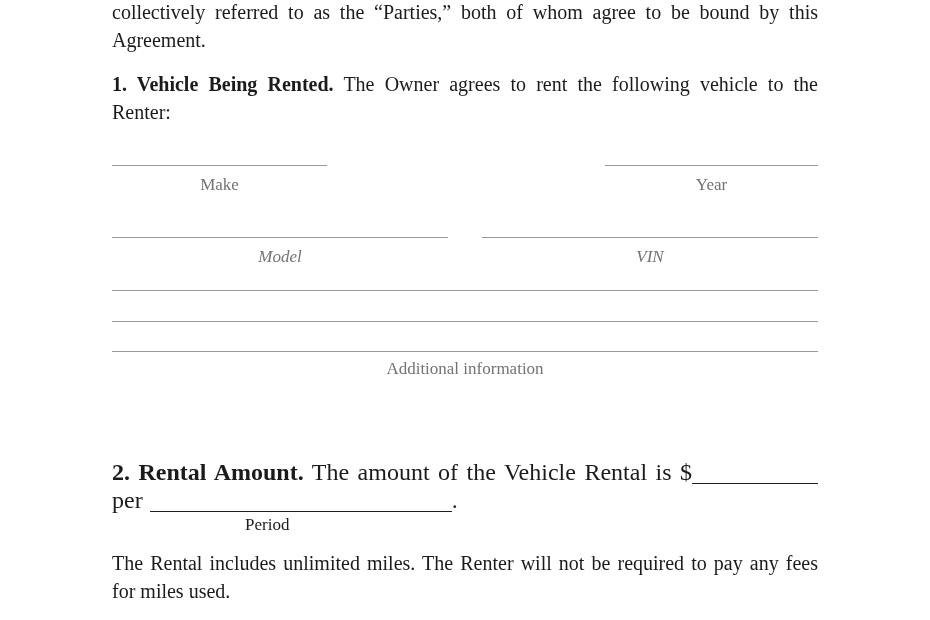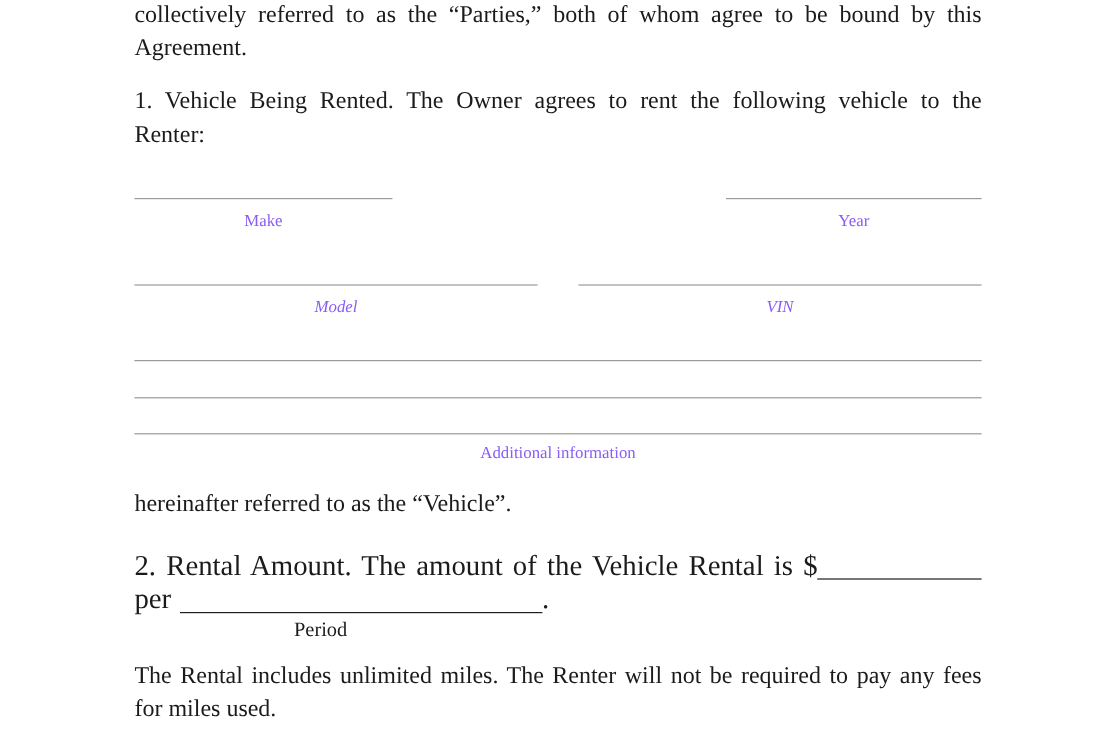--- a/index.html
+++ b/index.html
@@ -12,44 +12,44 @@
     position: relative;
   }
   .page { position: absolute; inset: 0; background: #ffffff; }
 
   .block {
     position: absolute;
     left: 112px;
     width: 706px;
   }
   .bodytext { font-size: 20px; line-height: 28px; }
-  .b { font-weight: normal; }
+  .b { font-weight: bold; }
 
   
   .jline {
     display: block;
     text-align: justify;
     text-align-last: justify;
     white-space: normal;
   }
   .lline { display: block; text-align: left; }
 
   
   .frow { display: flex; justify-content: space-between; }
   .field { display: flex; flex-direction: column; }
   .fline {
     height: 29px;
     border-bottom: 1px solid #9a9a9a;
   }
   .flabel {
-    font-size: 14px;
+    font-size: 17px;
     line-height: 21px;
     text-align: center;
     padding-top: 8px;
-    color: #8b5cf6;
+    color: #737373;
   }
   .w-make { width: 215px; }
   .w-body { width: 217px; }
   .w-year { width: 213px; }
   .w-model { width: 336px; }
   .w-vin  { width: 336px; justify-content: center; }
 
   .addl-line { height: 29px; border-bottom: 1px solid #9a9a9a; }
   .addl-line2 { height: 30px; }
 
@@ -77,21 +77,21 @@
   .caption {
     font-size: 17px;
     line-height: 21px;
   }
 
   
   #p-intro   { top: -2px; }
   #p-s1      { top: 70px; }
   #row1      { top: 136px; }
   #row2      { top: 208px; font-style: italic; }
-  #addl      { top: 271px; }
+  #addl      { top: 261px; }
   #p-herein  { top: 406px; }
   #p-s2a     { top: 458px; }
   #p-s2b     { top: 486px; }
   #period-cap{ top: 514px; }
   #p-final   { top: 549px; }
 </style>
 </head>
 <body>
 
 <div class="page">
@@ -128,23 +128,20 @@
     </div>
   </div>
 
   <div class="block" id="addl">
     <div class="addl-line"></div>
     <div class="addl-line addl-line2"></div>
     <div class="addl-line"></div>
     <div class="flabel" style="padding-top:6px;">Additional information</div>
   </div>
 
-  <div class="block bodytext" id="p-herein">
-    <span class="lline">hereinafter referred to as the “Vehicle”.</span>
-  </div>
 
   <div class="block flexline" id="p-s2a">
     <span><span class="b">2. Rental Amount.</span> <span>The amount of the Vehicle Rental is</span> <span>$</span></span>
     <div class="blank-grow"></div>
   </div>
 
   <div class="block flexline" id="p-s2b">
     <span>per</span>
     <div class="blank-mid"></div>
     <span>.</span>

